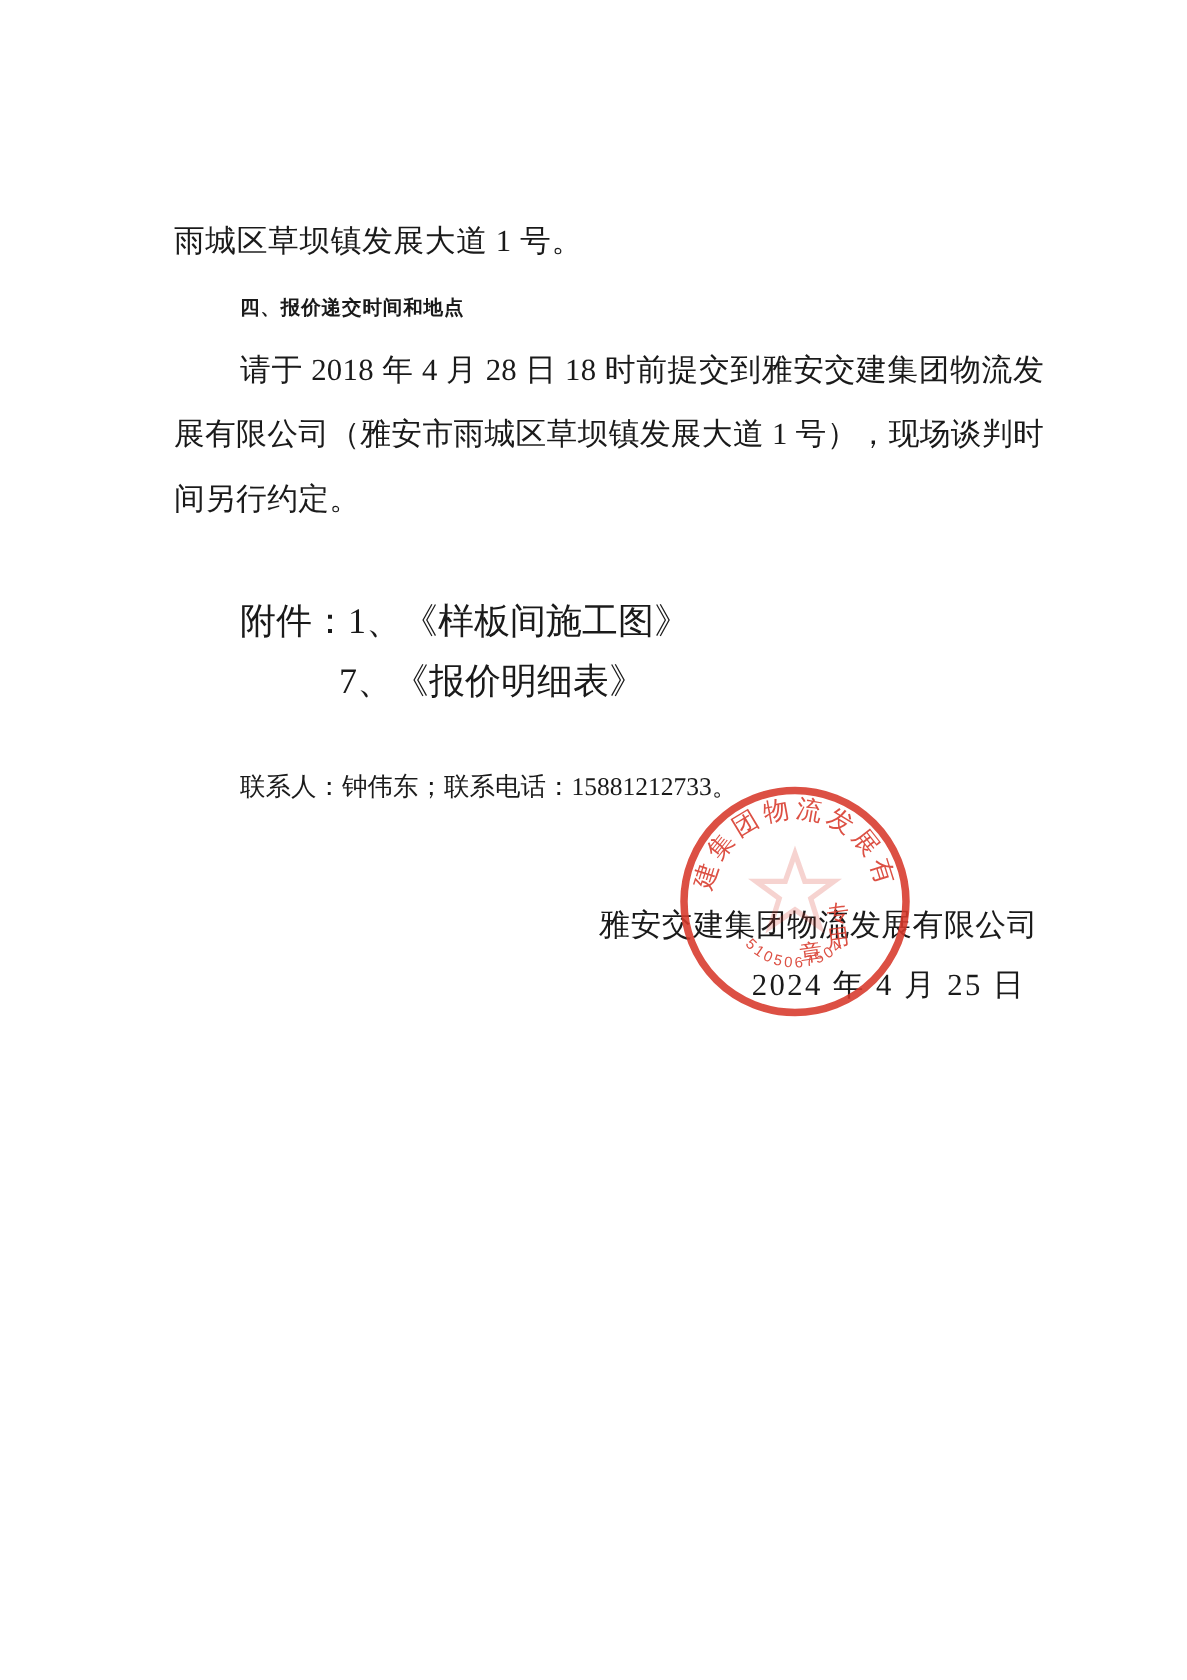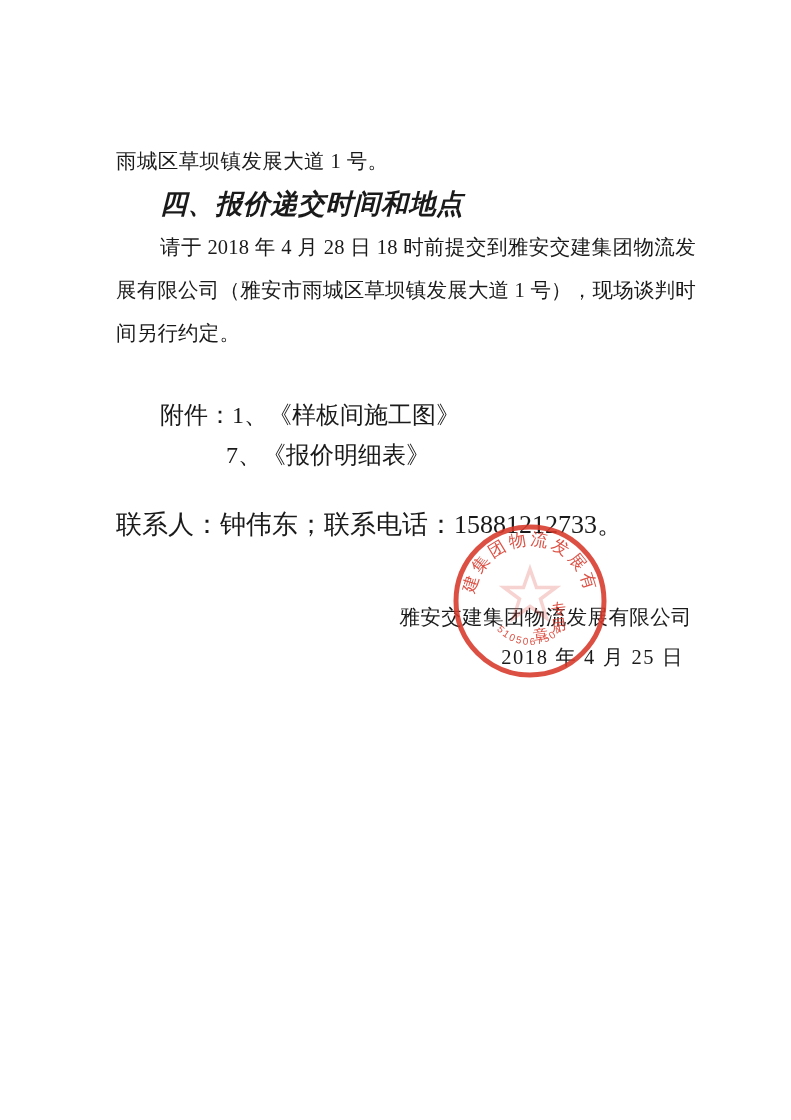--- a/index.html
+++ b/index.html
@@ -26,27 +26,26 @@
 
   .doc-line {
     font-size: 20.5px;
     line-height: 43px;
     letter-spacing: 0.4px;
     text-align: justify;
     white-space: nowrap;
   }
 
   .section-heading {
-    font-size: 27px;
+    font-size: 13px;
     line-height: 43px;
     font-weight: bold;
     text-indent: 44px;
     letter-spacing: 0.6px;
     font-family: "Liberation Sans", "DejaVu Sans", sans-serif;
-    font-style: italic;
   }
 
   .para {
     font-size: 20.5px;
     line-height: 43px;
     text-align: justify;
     text-justify: inter-ideograph;
     letter-spacing: 0.2px;
   }
   .para.first {
@@ -61,22 +60,23 @@
   .attach-line {
     font-size: 24px;
     line-height: 40px;
     white-space: nowrap;
   }
   .attach-line.second {
     padding-left: 66px;
   }
 
   .contact-line {
-    font-size: 26px;
+    font-size: 17px;
     line-height: 40px;
+    margin-left: 44px;
     white-space: nowrap;
   }
 
   .signature-block {
     margin-top: 52px;
     text-align: right;
     padding-right: 4px;
   }
   .sign-company {
     font-size: 20.5px;
@@ -119,21 +119,21 @@
     <div class="attach-line">附件：1、《样板间施工图》</div>
     <div class="attach-line second">7、《报价明细表》</div>
   </div>
 
   <div class="spacer-lg"></div>
 
   <div class="contact-line">联系人：钟伟东；联系电话：15881212733。</div>
 
   <div class="signature-block">
     <div class="sign-company">雅安交建集团物流发展有限公司</div>
-    <div class="sign-date">2018 年 4 月 25 日</div>
+    <div class="sign-date">2024 年 4 月 25 日</div>
   </div>
 
   <div class="seal">
     <svg width="156" height="156" viewBox="0 0 156 156" xmlns="http://www.w3.org/2000/svg">
       <defs>
         <path id="sealArcTop" d="M 22,78 A 56,56 0 0 1 134,78" fill="none"></path>
         <path id="sealArcBottom" d="M 34,78 A 44,44 0 0 0 122,78" fill="none"></path>
       </defs>
       <circle cx="78" cy="78" r="74" fill="none" stroke="#d8392b" stroke-width="5"></circle>
       <text font-family="'Liberation Sans', sans-serif" font-size="17" fill="#d8392b" letter-spacing="3.2">

